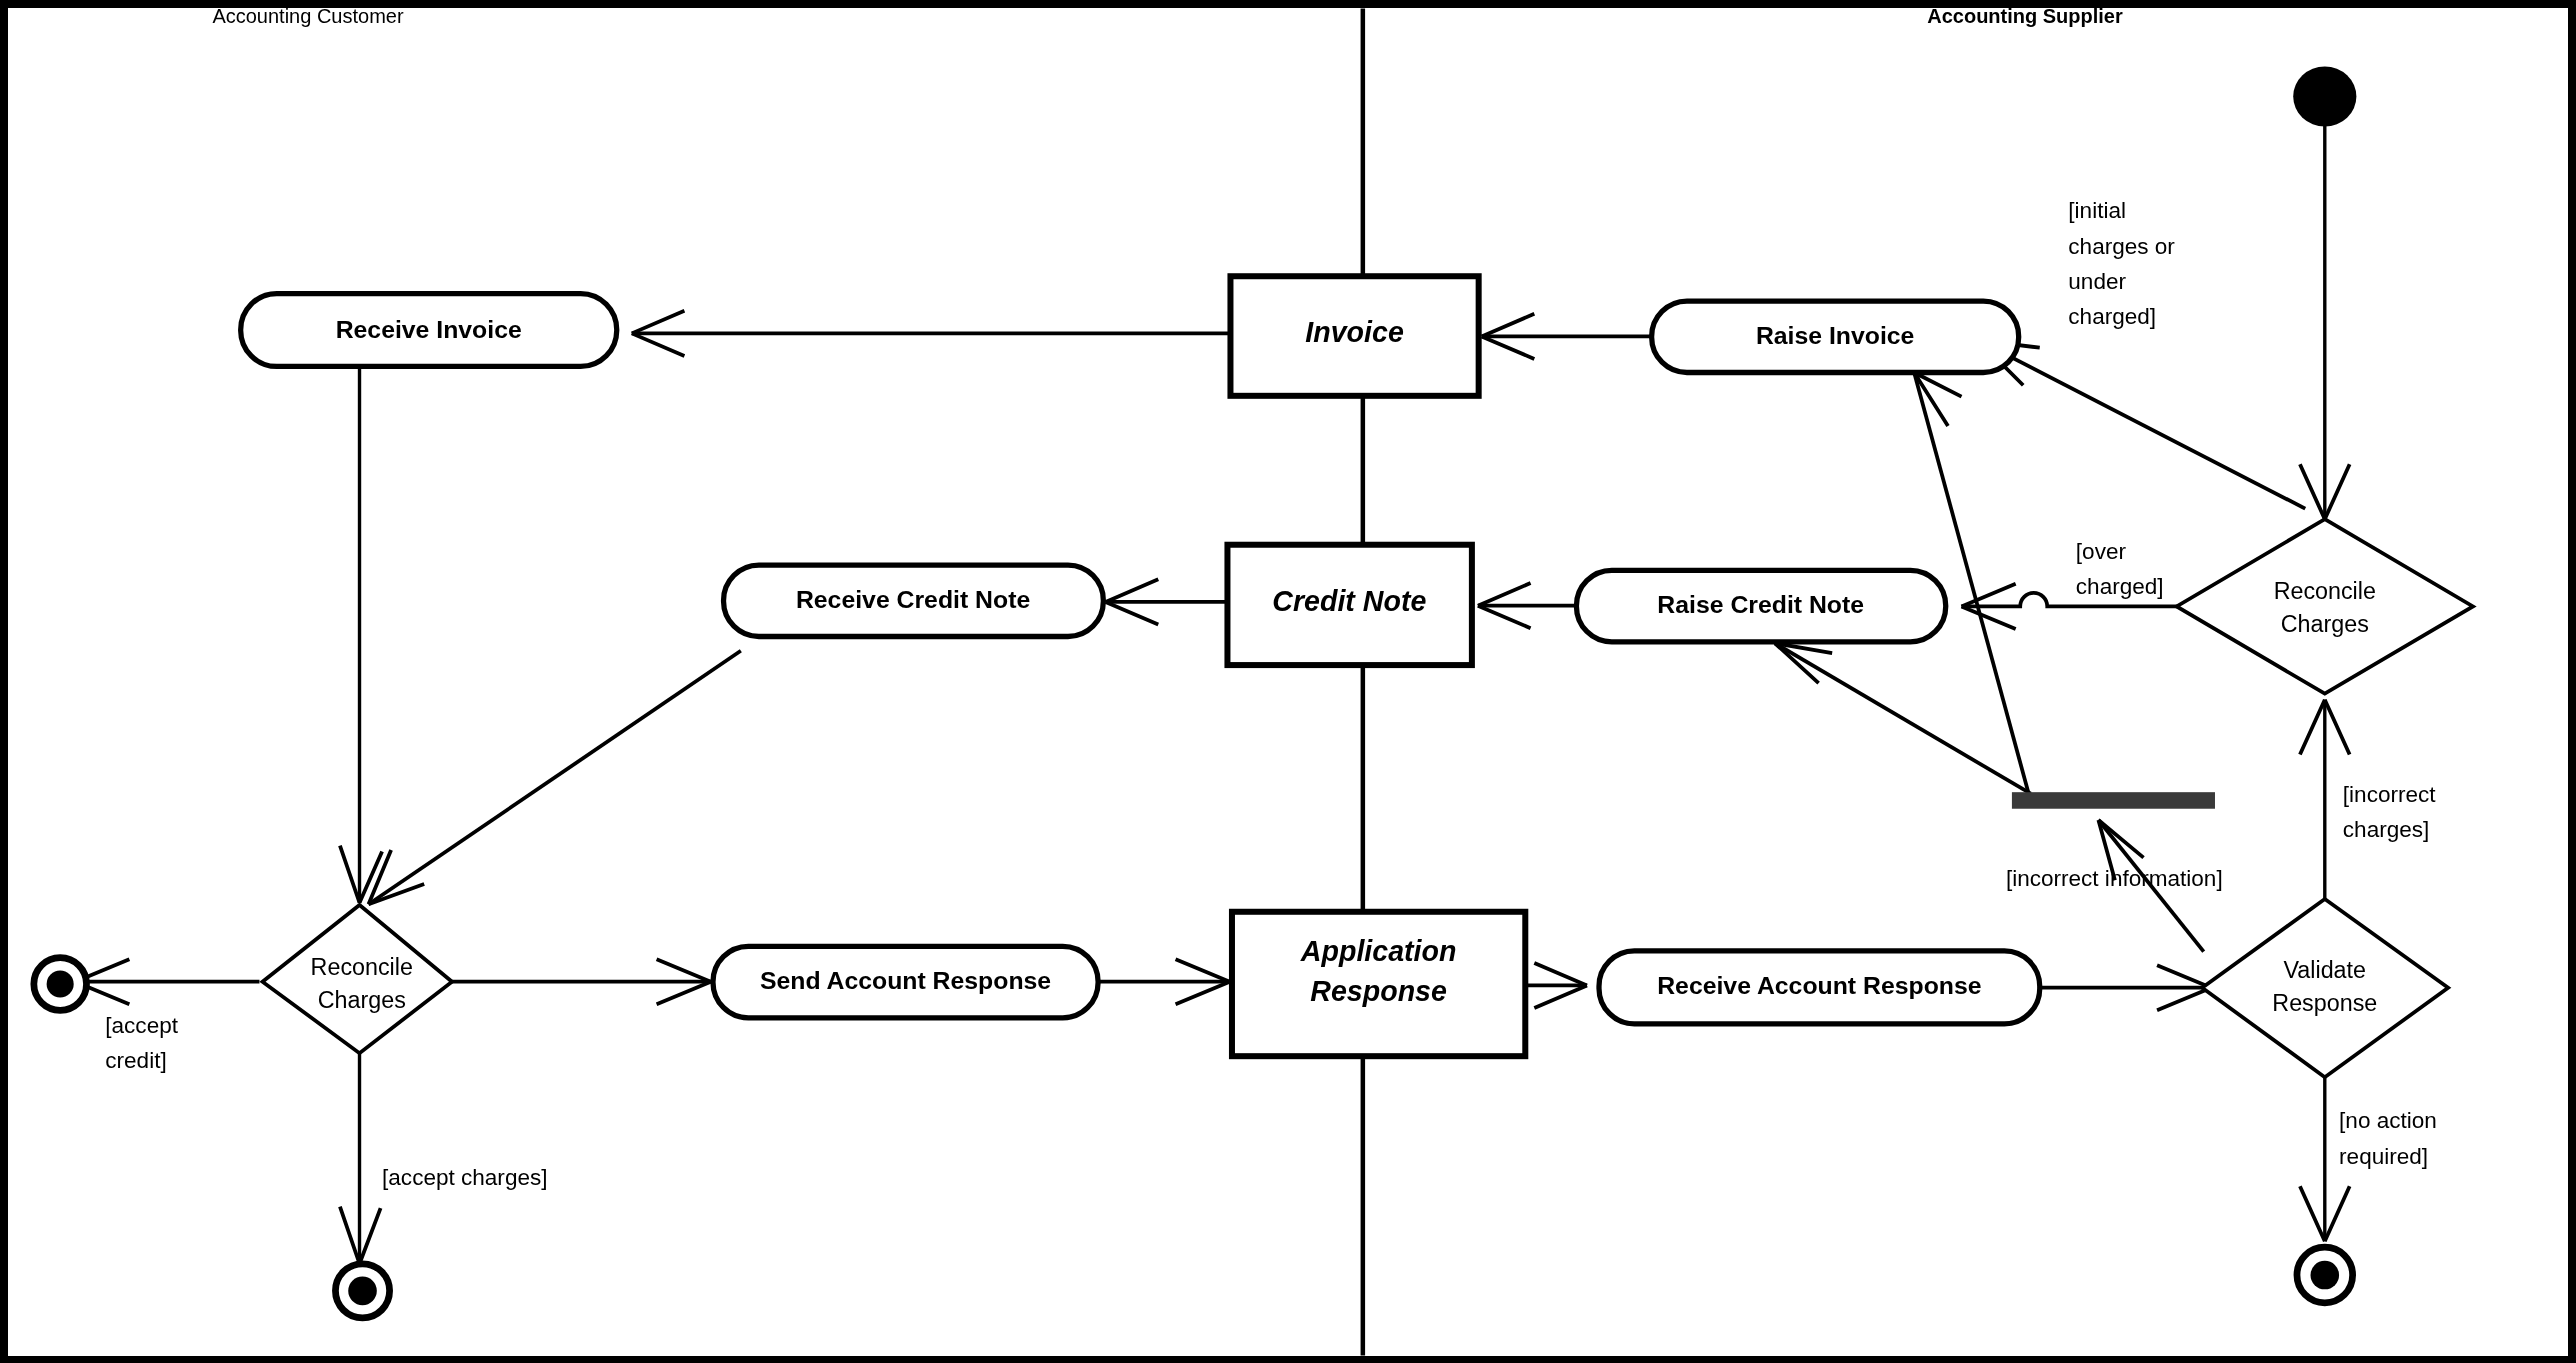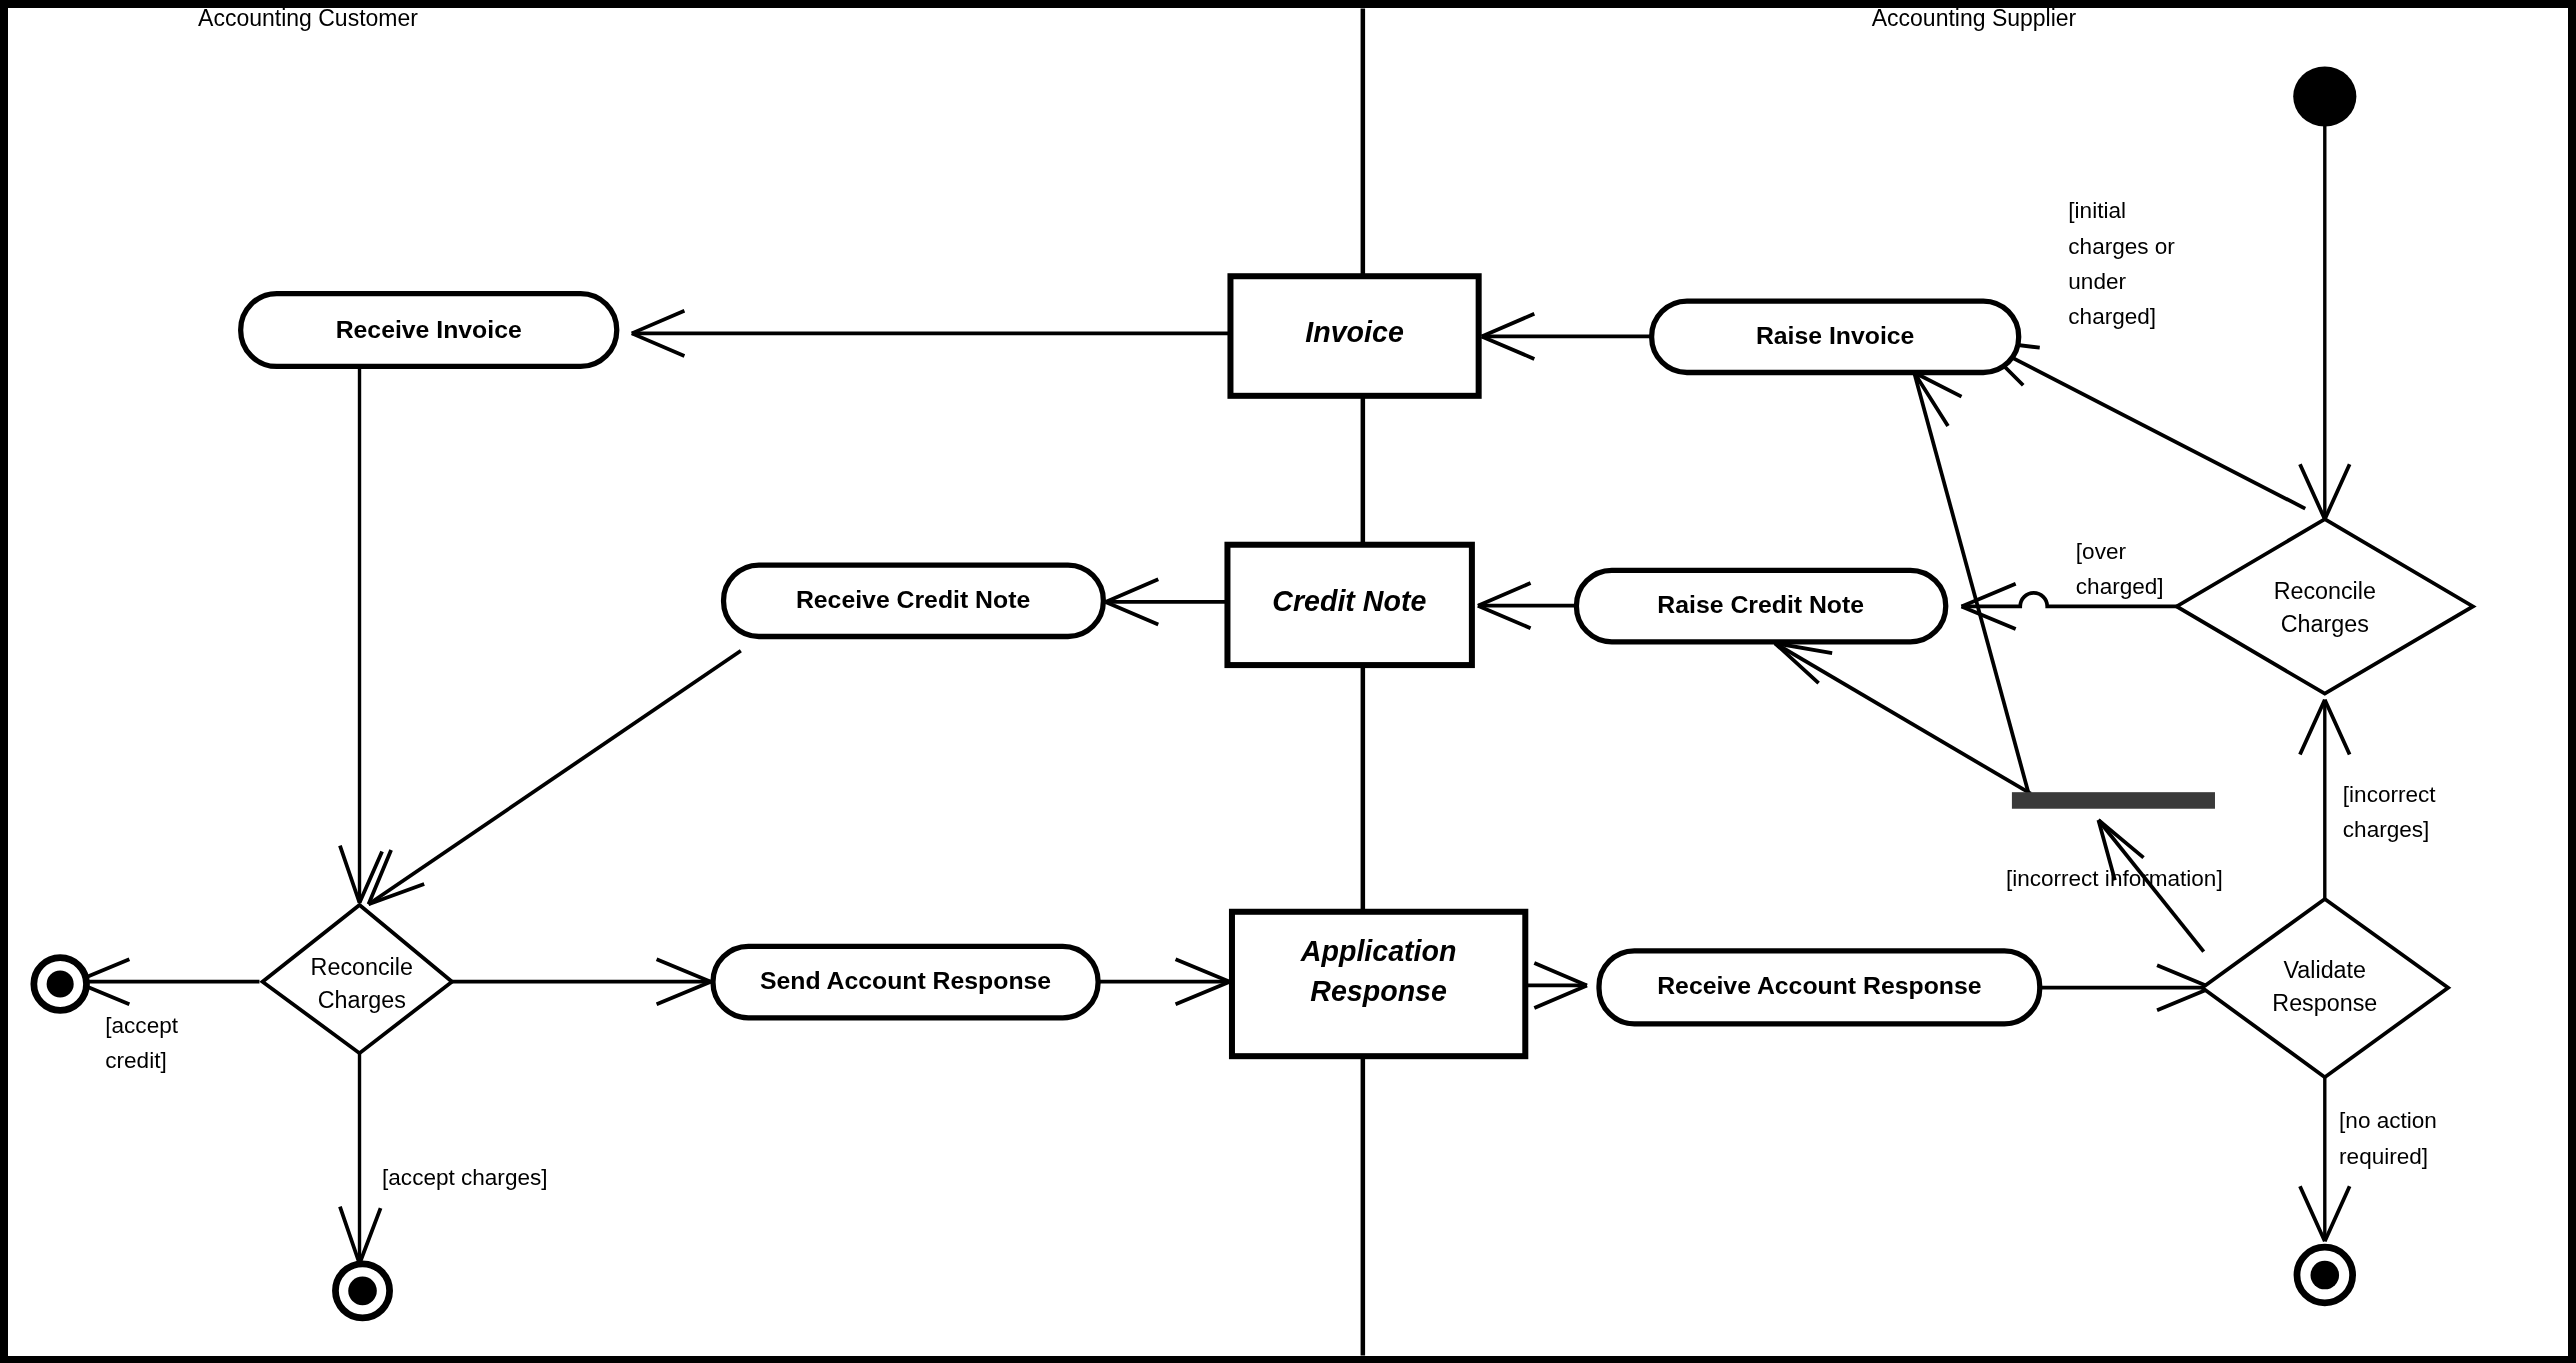--- a/index.html
+++ b/index.html
@@ -1,21 +1,21 @@
 <!DOCTYPE html>
 <html style="font-size:12px"><head>
 <meta charset="utf-8">
 <style>
   html,body{margin:0;padding:0;background:#fff;}
   body{font-family:"Liberation Sans", sans-serif;}
   #stage{position:relative;width:2576px;height:1364px;background:#ffffff;overflow:hidden;}
   #frame{position:absolute;left:0;top:0;width:2576px;height:1364px;
          border:8.3px solid #000;box-sizing:border-box;}
   svg#canvas{position:absolute;left:0;top:0;width:2576px;height:1364px;}
-  .lane-title{position:absolute;font-size:23px;color:#000;white-space:nowrap;
+  .lane-title{position:absolute;font-size:20px;color:#000;white-space:nowrap;
               text-align:center;font-family:"Liberation Sans", sans-serif;}
   .node-label{font-family:"Liberation Sans", sans-serif;fill:#000;}
   .act-label{font-size:33px;font-weight:bold;text-anchor:middle;dominant-baseline:middle;}
   .obj-label{font-size:38px;font-weight:bold;font-style:italic;text-anchor:middle;dominant-baseline:middle;}
   .dec-label{font-size:31px;text-anchor:middle;dominant-baseline:middle;}
   .guard-label{font-size:30px;text-anchor:start;dominant-baseline:middle;}
   .shp{fill:#ffffff;stroke:#000000;}
   .act{stroke-width:7;}
   .obj{stroke-width:8;}
   .dec{stroke-width:5;}
@@ -26,21 +26,21 @@
   .solidblk{fill:#000;}
 </style>
 </head>
 <body>
 
 <div id="stage">
 
   <div id="frame"></div>
 
   <div class="lane-title" style="left:135px;top:4.5px;width:346px;">Accounting Customer</div>
-  <div class="lane-title" style="left:1801px;top:4.5px;width:346px;">Accounting Supplier</div>
+  <div class="lane-title" style="left:1852px;top:4.5px;width:346px;font-weight:bold;">Accounting Supplier</div>
 
   <svg id="canvas" viewBox="0 0 3425 1813" xmlns="http://www.w3.org/2000/svg">
 
     <defs>
       <g id="openarrow"></g>
     </defs>
 
     <line class="lane-div" x1="1812" y1="11" x2="1812" y2="1802"></line>
 
     <g>

